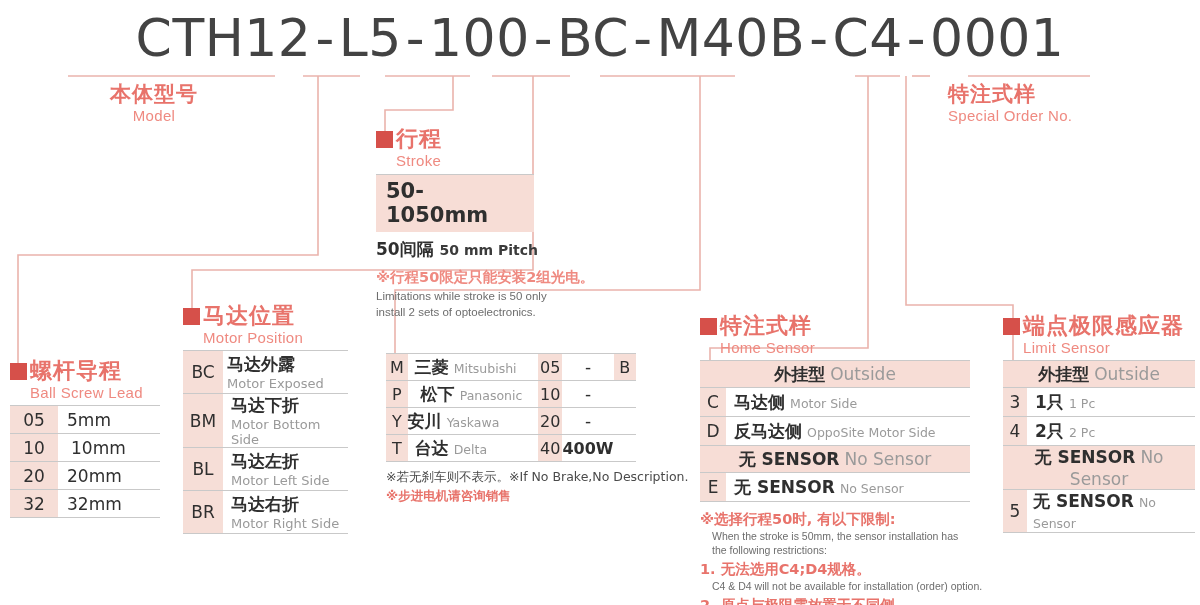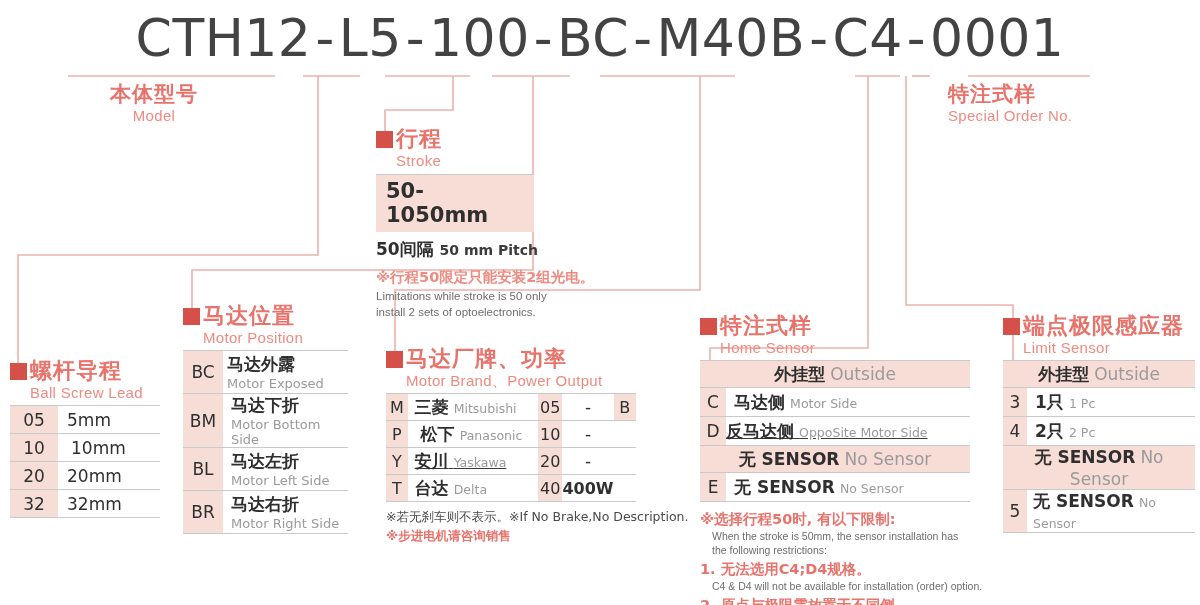--- a/index.html
+++ b/index.html
@@ -201,24 +201,20 @@
         <td style="padding-left:8px;">
           <div class="cnv">马达右折</div>
           <div class="env b">Motor Right Side</div>
         </td>
       </tr>
     </tbody>
       </table>
   </div>
 
   <div class="group" style="left:386px;top:348px;">
-    <div class="ghead">
-      <span class="sq"></span><span class="cn big">马达厂牌、功率</span>
-      <span class="en ind">Motor Brand、Power Output</span>
-    </div>
     <table class="t" style="width:250px;">
       <tbody>
           <tr class="topline rowline">
         <td class="code-c sm" style="width:24px;height:26px;">M</td>
         <td style="padding-left:7px;width:140px;">
           <span class="cnv">三菱</span>
           <span class="env">Mitsubishi</span>
         </td>
         <td class="code-c sm" style="width:26px;">05</td>
         <td style="width:46px;text-align:center;"><span class="cnv n">-</span></td>
@@ -229,21 +225,21 @@
         <td style="padding-left:13px;">
           <span class="cnv">松下</span>
           <span class="env">Panasonic</span>
         </td>
         <td class="code-c sm">10</td>
         <td style="text-align:center;"><span class="cnv n">-</span></td>
         <td></td>
       </tr>
       <tr class="rowline">
         <td class="code-c sm" style="height:26px;">Y</td>
-        <td style="padding-left:7px;text-decoration:underline;">
+        <td style="">
           <span class="cnv">安川</span>
           <span class="env">Yaskawa</span>
         </td>
         <td class="code-c sm">20</td>
         <td style="text-align:center;"><span class="cnv n">-</span></td>
         <td></td>
       </tr>
       <tr class="rowline">
         <td class="code-c sm" style="height:26px;">T</td>
         <td style="padding-left:7px;">
@@ -279,21 +275,21 @@
       </tr>
       <tr class="rowline">
         <td class="code-c" style="width:26px;height:28px;">C</td>
         <td style="padding-left:8px;">
           <span class="cnv">马达侧</span>
           <span class="env">Motor Side</span>
         </td>
       </tr>
       <tr class="rowline">
         <td class="code-c" style="height:28px;">D</td>
-        <td style="text-decoration:underline;">
+        <td style="padding-left:8px;">
           <span class="cnv">反马达侧</span>
           <span class="env">OppoSite Motor Side</span>
         </td>
       </tr>
       <tr class="rowline banner">
         <td colspan="2" style="height:26px;">
           <span class="cnv">无 SENSOR</span>
           <span class="env">No Sensor</span>
         </td>
       </tr>

